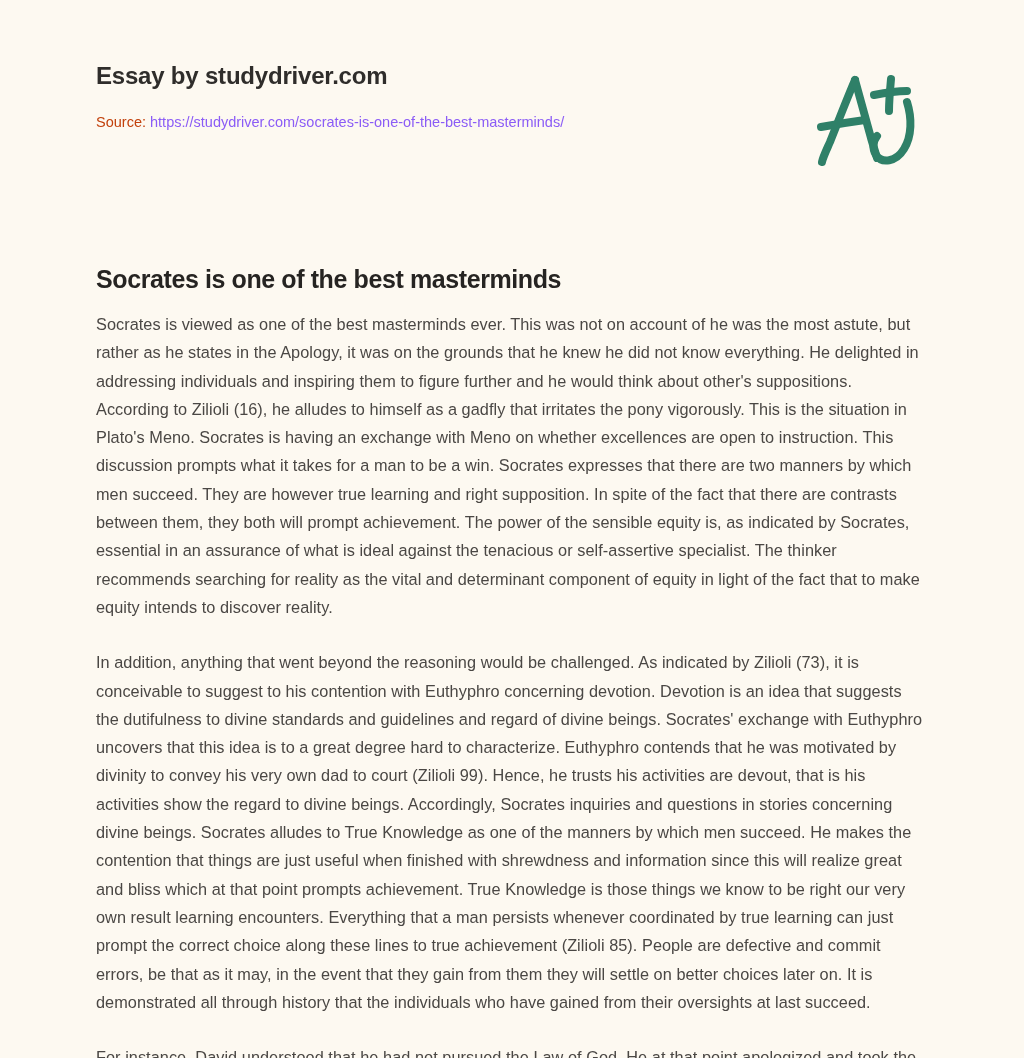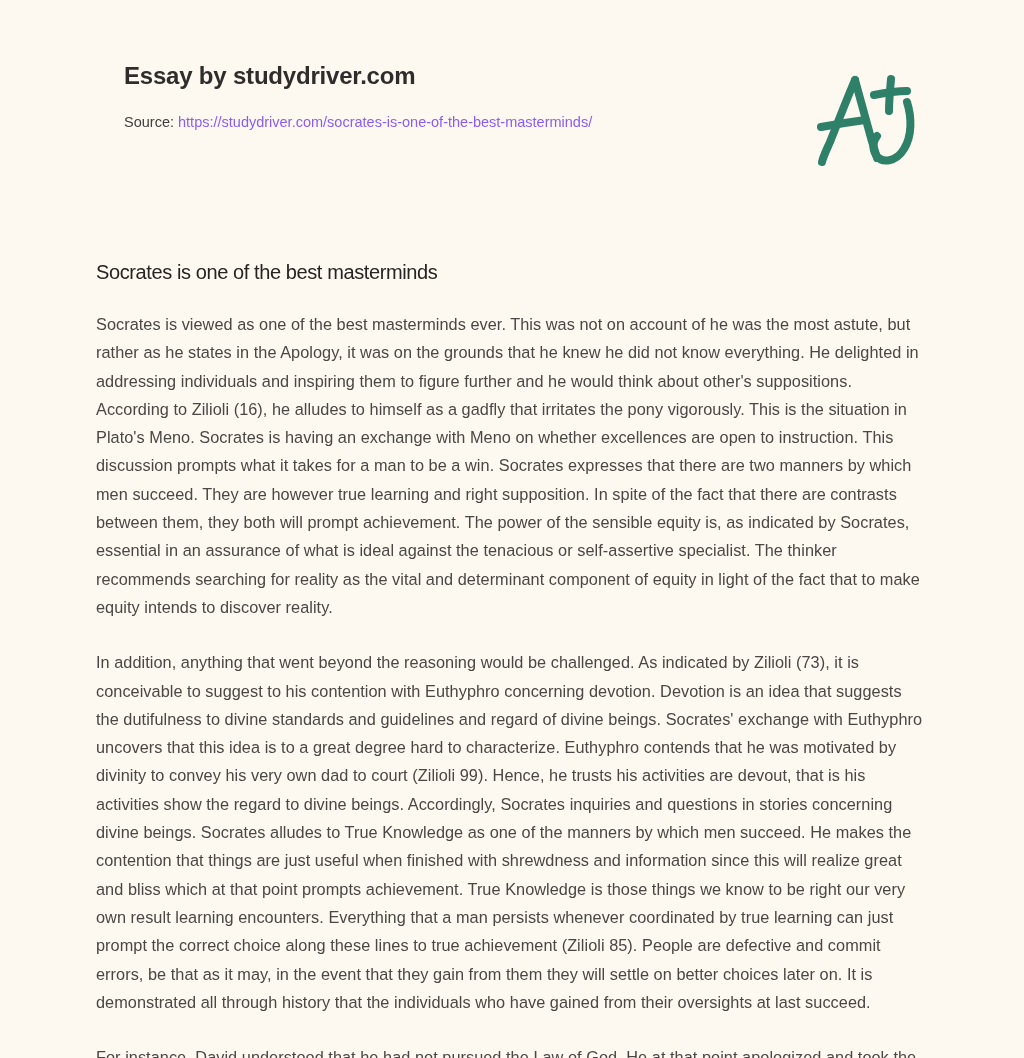--- a/index.html
+++ b/index.html
@@ -28,38 +28,37 @@
     position: absolute;
     left: 96px;
     top: 62px;
     right: 96px;
     height: 110px;
   }
   .header-text {
     position: absolute;
     left: 0;
     top: 0;
-    margin-left: 28px;
   }
   .essay-by {
     font-size: 24px;
     font-weight: bold;
     letter-spacing: -0.2px;
     color: #2f2d2b;
     line-height: 1.2;
     white-space: nowrap;
   }
   .source-row {
     margin-top: 22px;
     font-size: 14.5px;
     line-height: 1.3;
     white-space: nowrap;
   }
   .source-label {
-    color: #404040;
+    color: #c2410c;
   }
   .source-url {
     color: #8b5cf6;
     text-decoration: none;
   }
 
   
   .logo {
     position: absolute;
     right: 0px;
@@ -72,22 +71,22 @@
     width: 120px;
     height: 110px;
   }
 
   
   .title {
     position: absolute;
     left: 96px;
     top: 247px;
     right: 90px;
-    font-size: 20px;
-    font-weight: normal;
+    font-size: 25px;
+    font-weight: bold;
     letter-spacing: -0.4px;
     color: #262422;
     line-height: 1.25;
   }
 
   
   .article {
     position: absolute;
     left: 96px;
     top: 310px;

